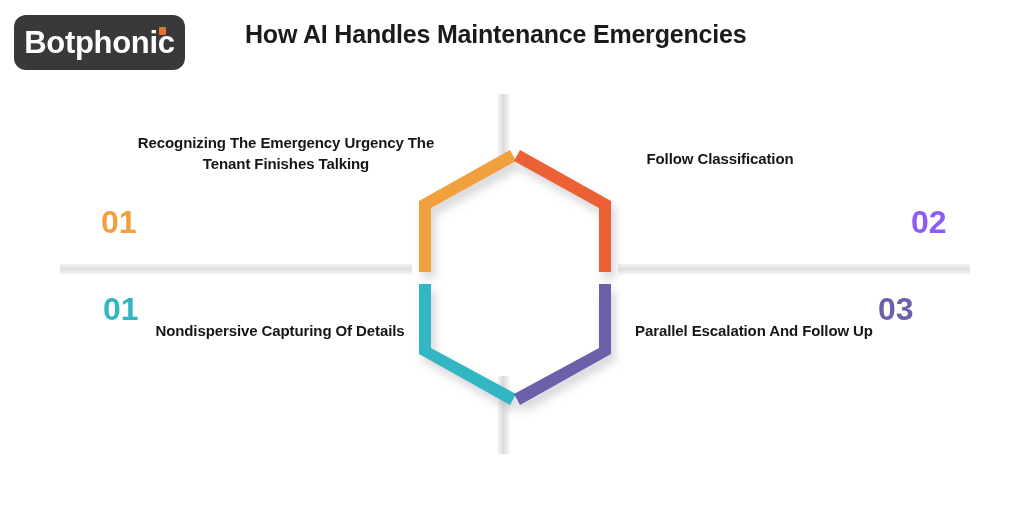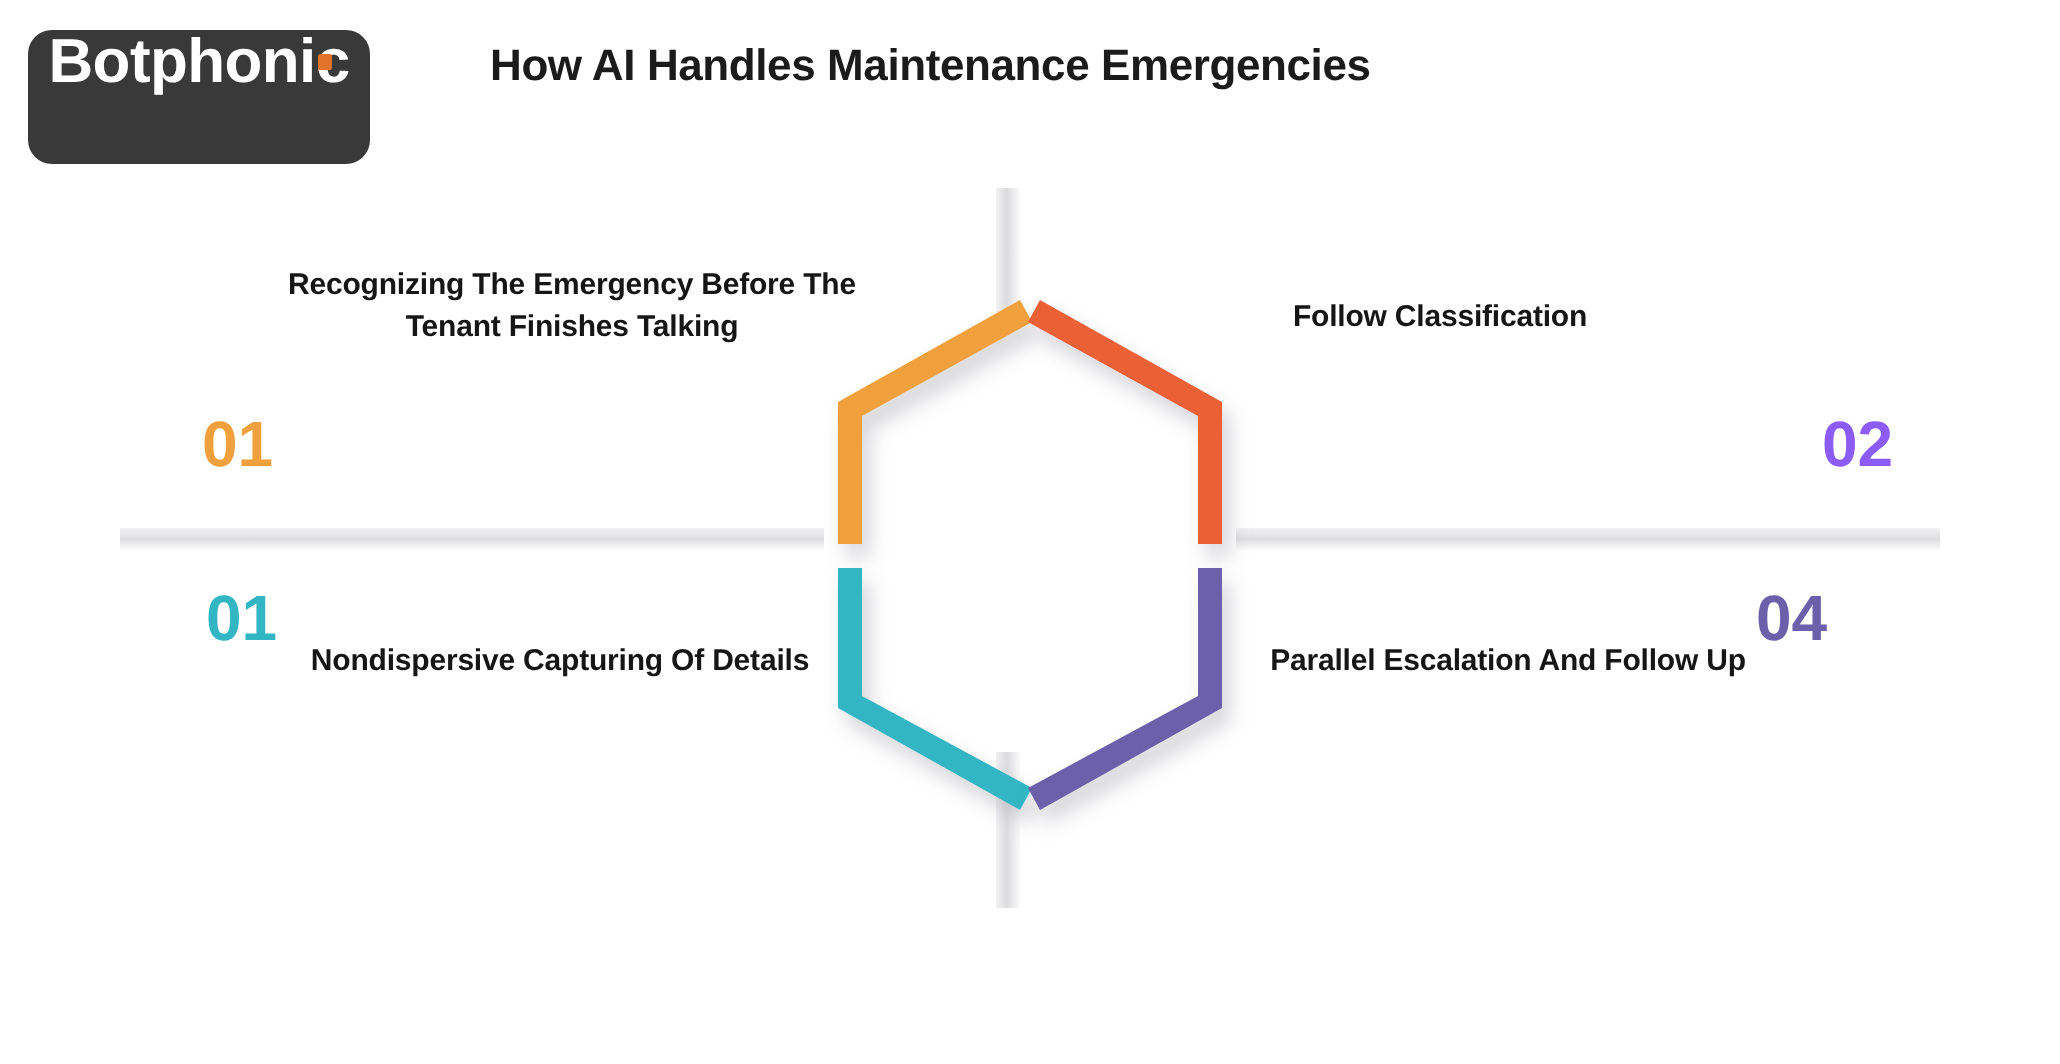--- a/index.html
+++ b/index.html
@@ -20,24 +20,25 @@
     position: absolute;
     left: 0; top: 0;
     width: 1030px;
     height: 86px;
   }
   .logo-badge {
     position: absolute;
     left: 14px;
     top: 15px;
     width: 171px;
-    height: 67px;
+    height: 55px;
     background: #393939;
     border-radius: 12px;
     display: flex;
+    align-items: center;
     justify-content: center;
   }
   .logo-text {
     position: relative;
     color: #ffffff;
     font-size: 31px;
     font-weight: bold;
     letter-spacing: -0.3px;
     line-height: 1;
     font-family: "Liberation Sans", sans-serif;
@@ -48,21 +49,21 @@
     top: 12px;
     width: 7px;
     height: 8px;
     background: #E2732B;
     border-radius: 1px;
   }
   .page-title {
     position: absolute;
     left: 245px;
     top: 20px;
-    font-size: 22px;
+    font-size: 25px;
     font-weight: bold;
     color: #1b1b1b;
     letter-spacing: -0.2px;
     white-space: nowrap;
     font-family: "Liberation Sans", sans-serif;
   }
 
   
   .stage {
     position: absolute;
@@ -209,26 +210,26 @@
       <path d="M 131,64 L 222,115 L 222,186 L 210,186 L 210,122 L 125,75 Z" fill="#EC6036" filter="url(#armShadow)"></path>
 
       <path d="M 30,198 L 30,268 L 121,319 L 127,308 L 42,262 L 42,198 Z" fill="#33B6C3" filter="url(#armShadow)"></path>
 
       <path d="M 222,198 L 222,268 L 131,319 L 125,308 L 210,262 L 210,198 Z" fill="#6D60AA" filter="url(#armShadow)"></path>
     </svg>
   </div>
 
   <div class="content">
 
-    <div class="step-label label-01">Recognizing The Emergency Before The Tenant Finishes Talking</div>
+    <div class="step-label label-01">Recognizing The Emergency Urgency The Tenant Finishes Talking</div>
     <div class="step-num num-01">01</div>
 
     <div class="step-label label-02">Follow Classification</div>
     <div class="step-num num-02">02</div>
 
     <div class="step-label label-03">Nondispersive Capturing Of Details</div>
     <div class="step-num num-03">01</div>
 
     <div class="step-label label-04">Parallel Escalation And Follow Up</div>
-    <div class="step-num num-04">04</div>
+    <div class="step-num num-04">03</div>
 
   </div>
 </div>
 
 </body></html>

